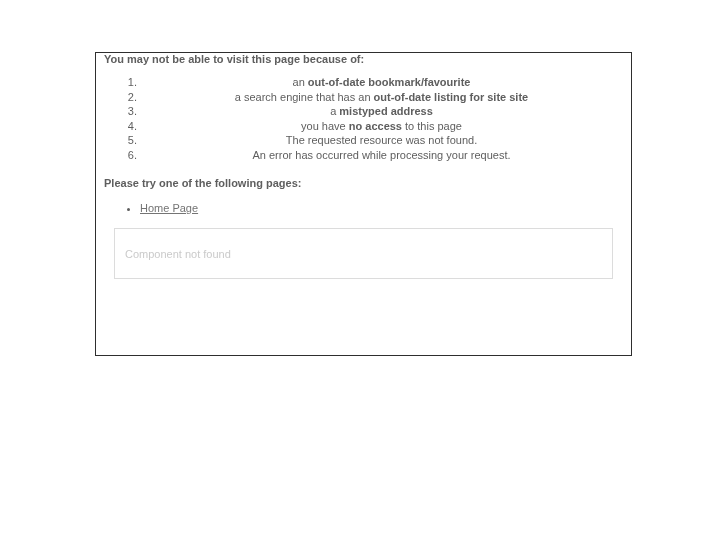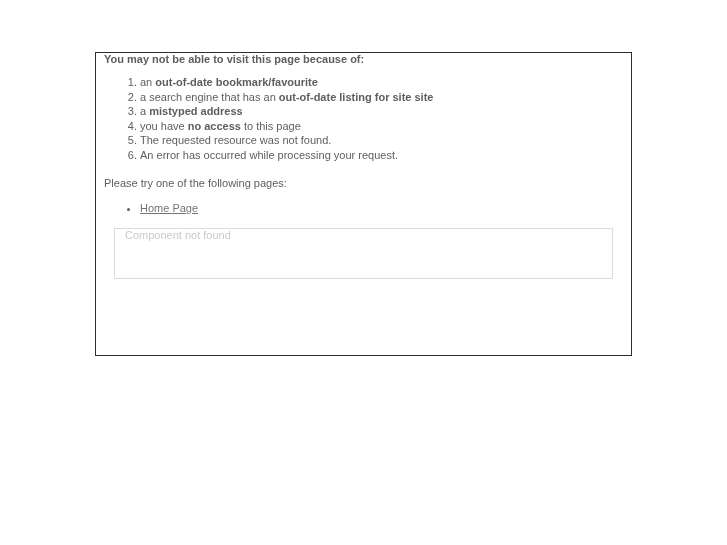--- a/index.html
+++ b/index.html
@@ -18,34 +18,35 @@
     color: #ffffff; font-weight: 700; font-size: 11px;
     text-align: center;
   }
   .content {
     padding: 0 8px; font-size: 11px; color: #5e5e5e;
   }
   .intro { font-weight: 700; margin: 0 0 0 0; }
   ol.reasons {
     margin: 10px 0 0 0; padding: 0 0 0 36px;
     line-height: 14.6px;
+    text-align: center;
   }
   ol.reasons li { padding: 0; }
   ol.reasons .b { font-weight: 700; }
-  .suggest-heading { font-weight: 400; margin: 14px 0 0 0; }
+  .suggest-heading { font-weight: 700; margin: 14px 0 0 0; }
   ul.pages {
     margin: 12px 0 0 0; padding: 0 0 0 36px;
     line-height: 14.6px; list-style: disc;
   }
   ul.pages a { color: #747474; text-decoration: underline; cursor: pointer; text-align: center; }
   .note { margin: 12px 0 0 0; }
   .module-box {
     margin: 13px 10px 0 10px; height: 51px; box-sizing: border-box;
     border: 1px solid #dcdcdc; background: #ffffff;
-    display: flex; padding-left: 10px;
+    display: flex; align-items: center; padding-left: 10px;
     color: #cacaca; font-size: 11px;
   }
 </style>
 </head>
 <body>
 
 <div class="error-panel">
 
   <div class="content">
     <p class="intro">You may not be able to visit this page because of:</p>

